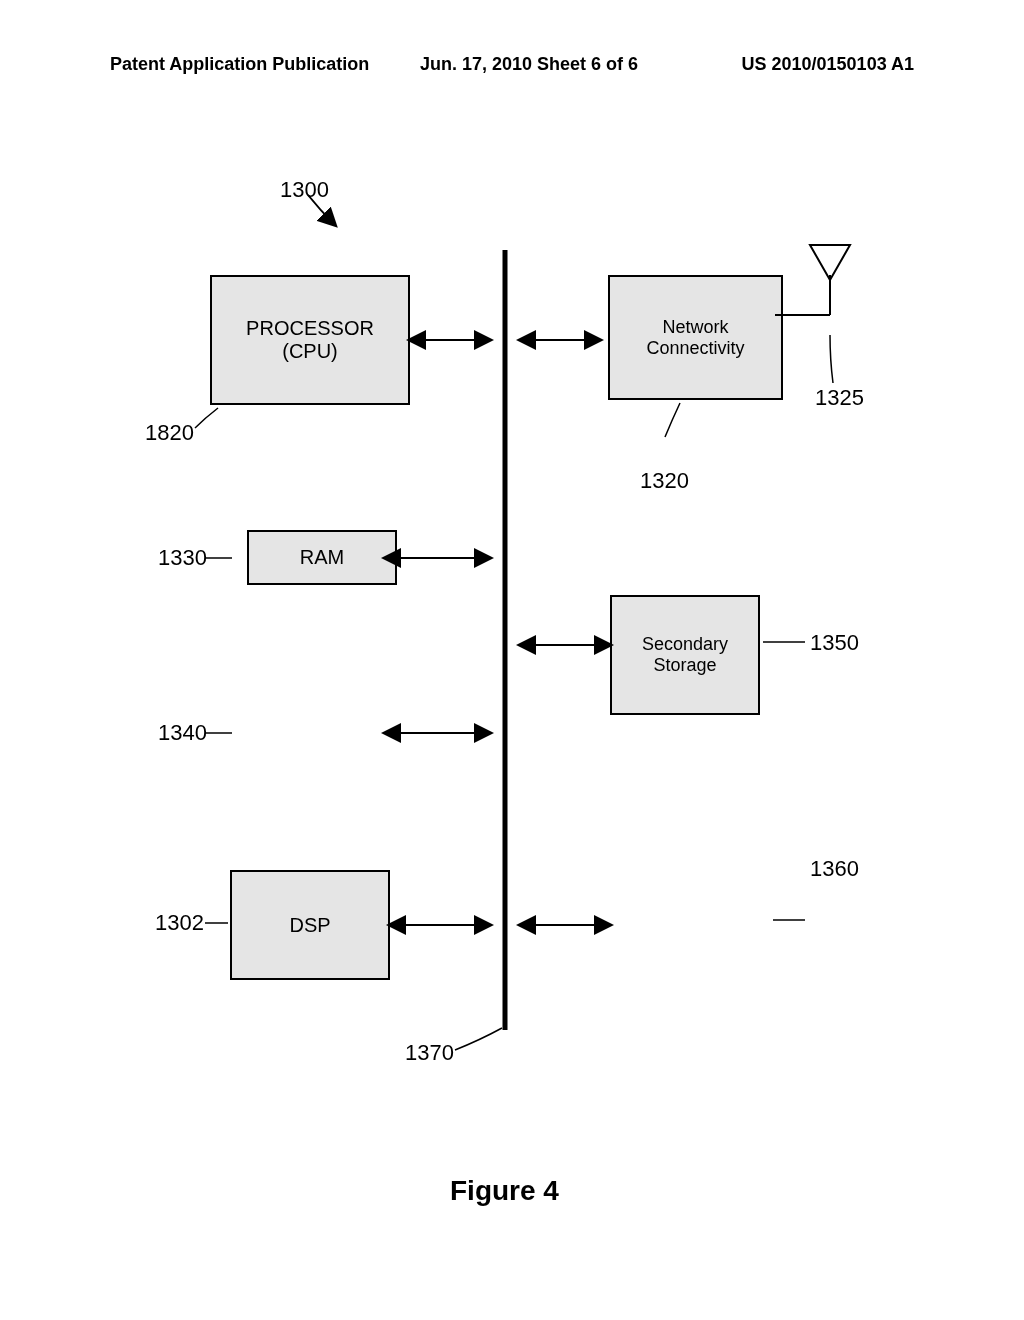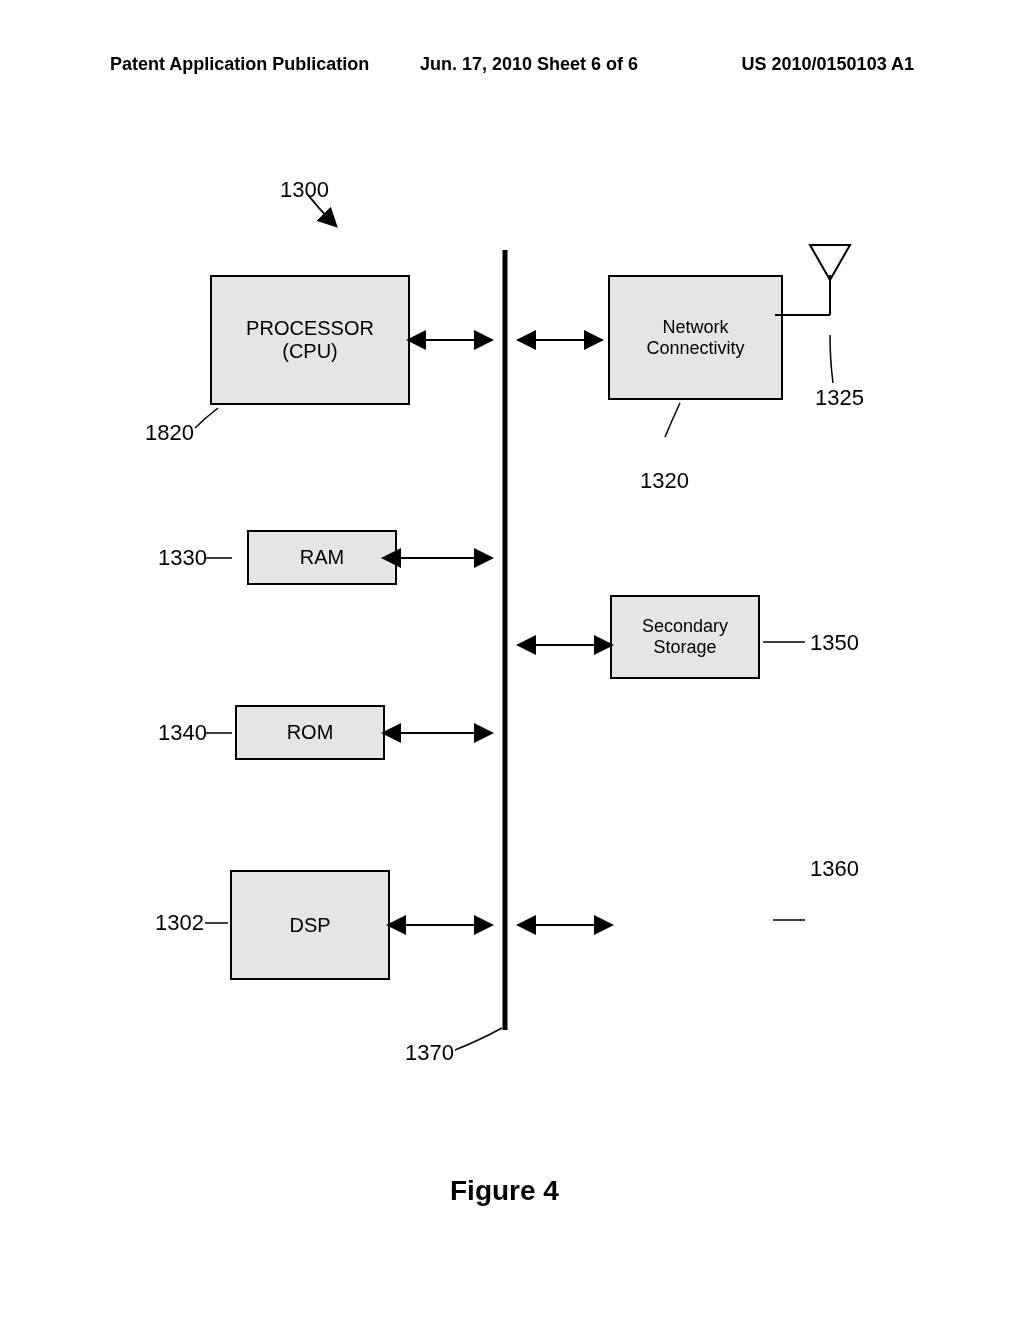--- a/index.html
+++ b/index.html
@@ -73,28 +73,25 @@
 
   <div class="box" style="left:600px; top:275px; width:175px; height:125px; font-size:18px;margin-left:8px;">
     <span style="white-space:pre-line;">Network
 Connectivity</span>
   </div>
 
   <div class="box" style="left:235px; top:530px; width:150px; height:55px;margin-left:12px;">
     <span>RAM</span>
   </div>
 
-  <div class="box" style="left:610px; top:595px; width:150px; height:84px; font-size:18px;">
+  <div class="box" style="left:610px; top:595px; width:150px; height:120px; font-size:18px;">
     <span style="white-space:pre-line;">Secondary
 Storage</span>
   </div>
 
-  <div class="box" style="left:235px; top:705px; width:150px; height:55px;">
-    <span>ROM</span>
-  </div>
 
   <div class="box" style="left:230px; top:870px; width:160px; height:110px;">
     <span>DSP</span>
   </div>
 
 
   <div class="label" style="left:280px; top:177px;">1300</div>
   <div class="label" style="left:145px; top:420px;">1820</div>
   <div class="label" style="left:640px; top:440px;margin-top:28px;">1320</div>
   <div class="label" style="left:815px; top:385px;">1325</div>

